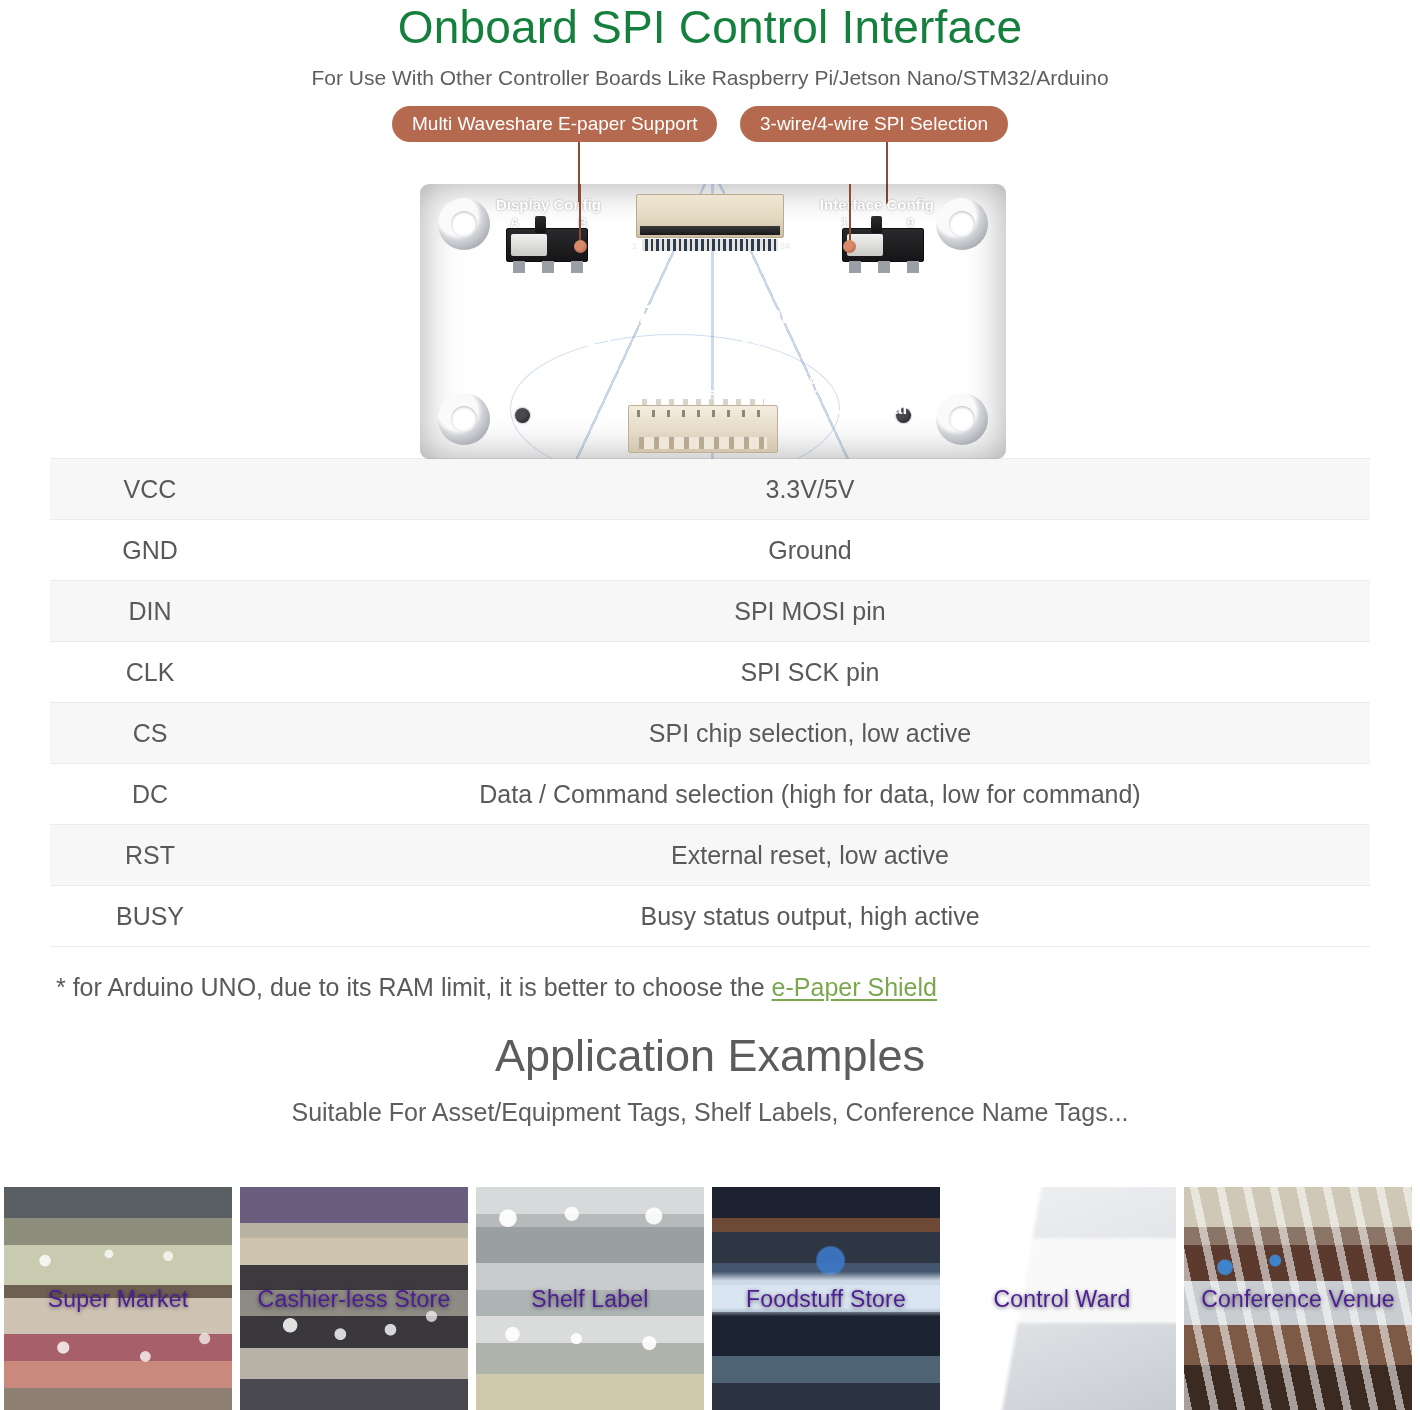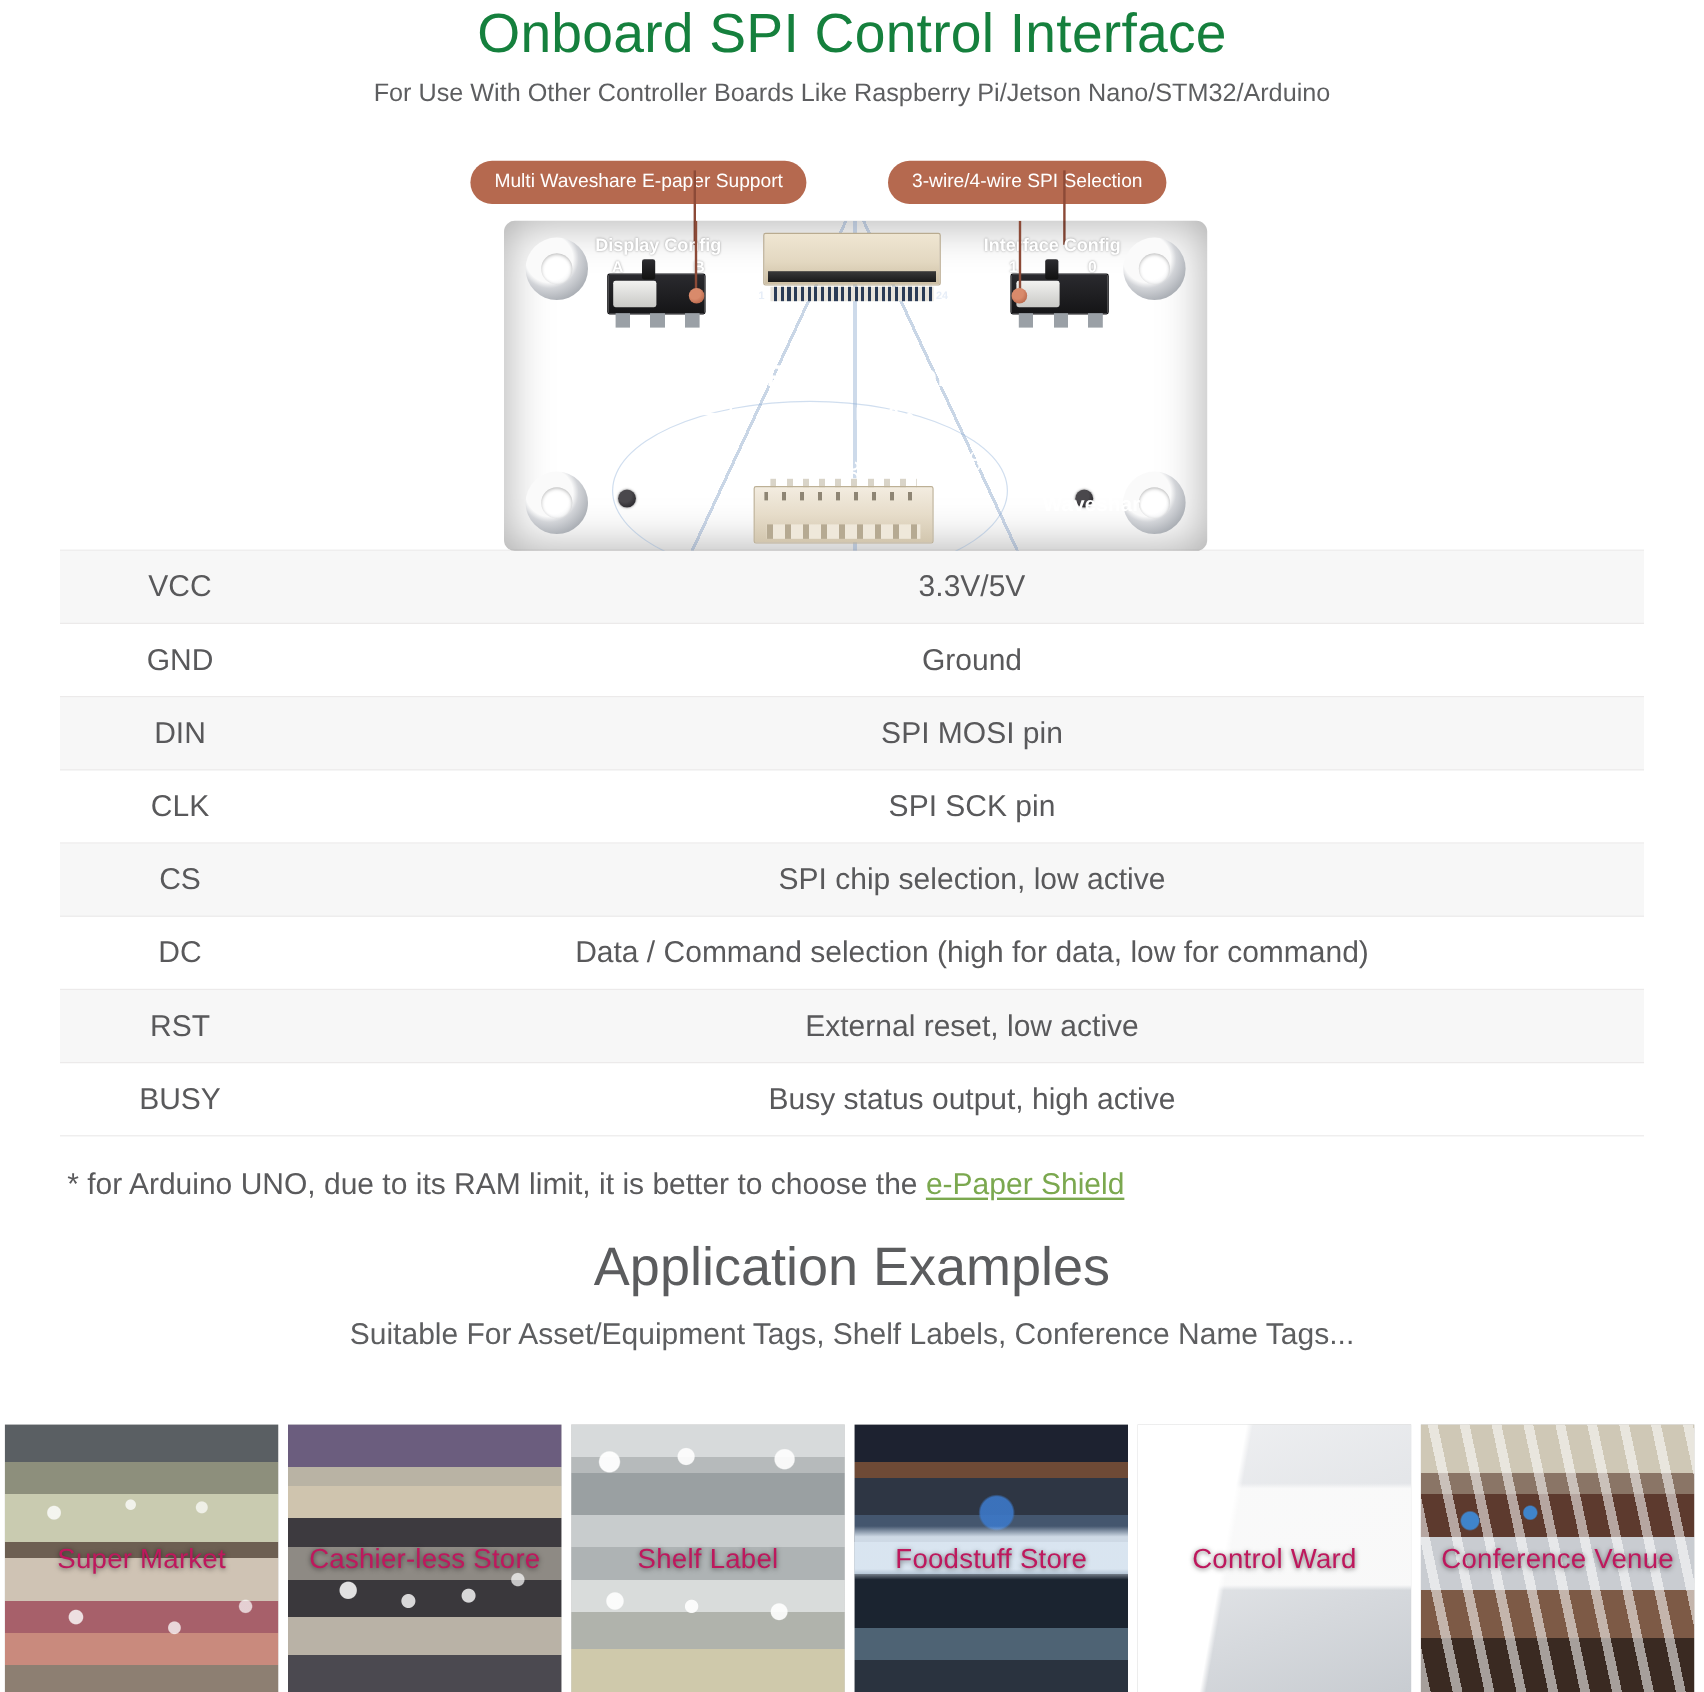--- a/index.html
+++ b/index.html
@@ -37,25 +37,24 @@
     margin-top: 16px;
   }
   .badge {
     position: absolute;
     top: 0;
     height: 36px;
     line-height: 36px;
     border-radius: 18px;
     background: #b5694f;
     color: #ffffff;
-    font-size: 16px;
+    font-size: 19px;
     padding: 0 20px;
     white-space: nowrap;
     text-align: center;
-    margin-top: 28px;
   }
   .badge-1 { left: 392px; }
   .badge-2 { left: 740px; }
   .leader {
     position: absolute;
     width: 2px;
     background: #8c4a37;
   }
   .leader-1 { left: 578px; top: 36px; height: 62px; }
   .leader-2 { left: 886px; top: 36px; height: 62px; }
@@ -292,22 +291,22 @@
     color: #fff;
   }
   .ws-mark { position: absolute; left: 22px; top: 0; }
   .ws-r {
     position: absolute; right: 4px; top: 2px;
     font-size: 13px; font-weight: 700;
     border: 1.4px solid #fff; border-radius: 50%;
     width: 17px; height: 17px; line-height: 14px; text-align: center;
   }
   .ws-text {
-    position: absolute; left: 0; bottom: 0;
-    width: 132px; text-align: right;
+    position: absolute; left: 0; bottom: 12px;
+    width: 132px; text-align: left;
     font-size: 17px; font-weight: 700; letter-spacing: .2px;
   }
 
   
   .pintable {
     width: 1320px;
     margin: 0 auto;
     border-collapse: collapse;
     table-layout: fixed;
   }
@@ -367,21 +366,21 @@
     height: 223px;
     overflow: hidden;
     background: #cfcfcf;
   }
   .card .caption {
     position: absolute;
     left: 0; right: 0;
     top: 50%;
     transform: translateY(-50%);
     text-align: center;
-    color: #be185d;
+    color: #4c1d95;
     font-size: 23px;
     font-weight: 400;
     text-shadow: 0 1px 4px rgba(0,0,0,.55);
     white-space: nowrap;
     letter-spacing: .2px;
   }
   .ph { position: absolute; inset: 0; }
 
   
   .ph-market {

